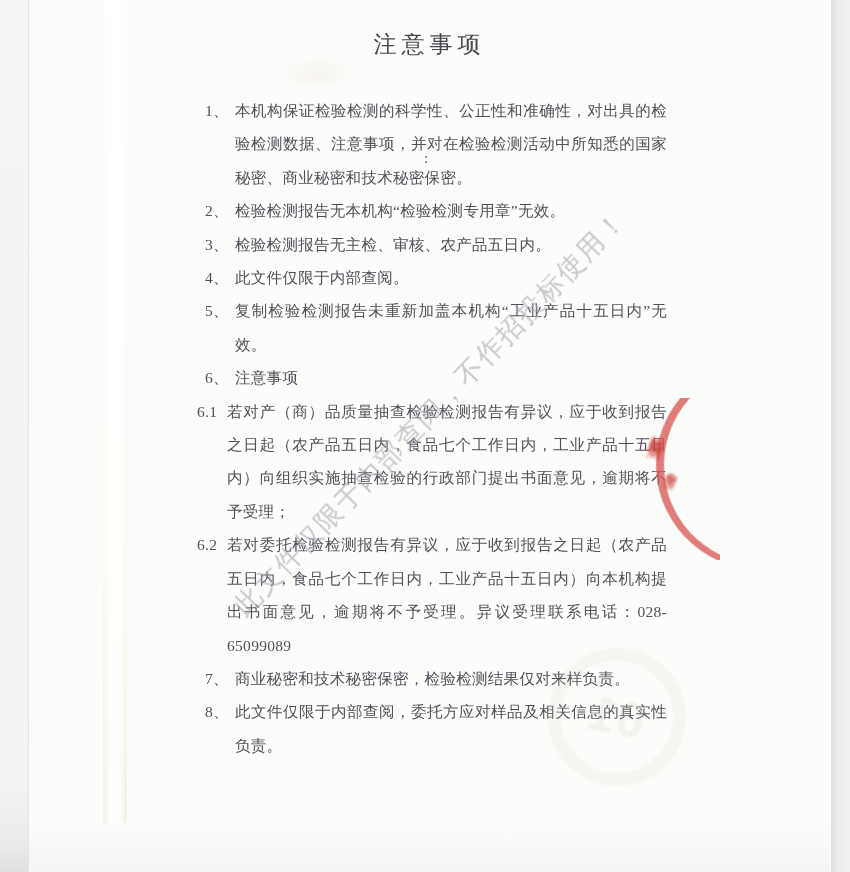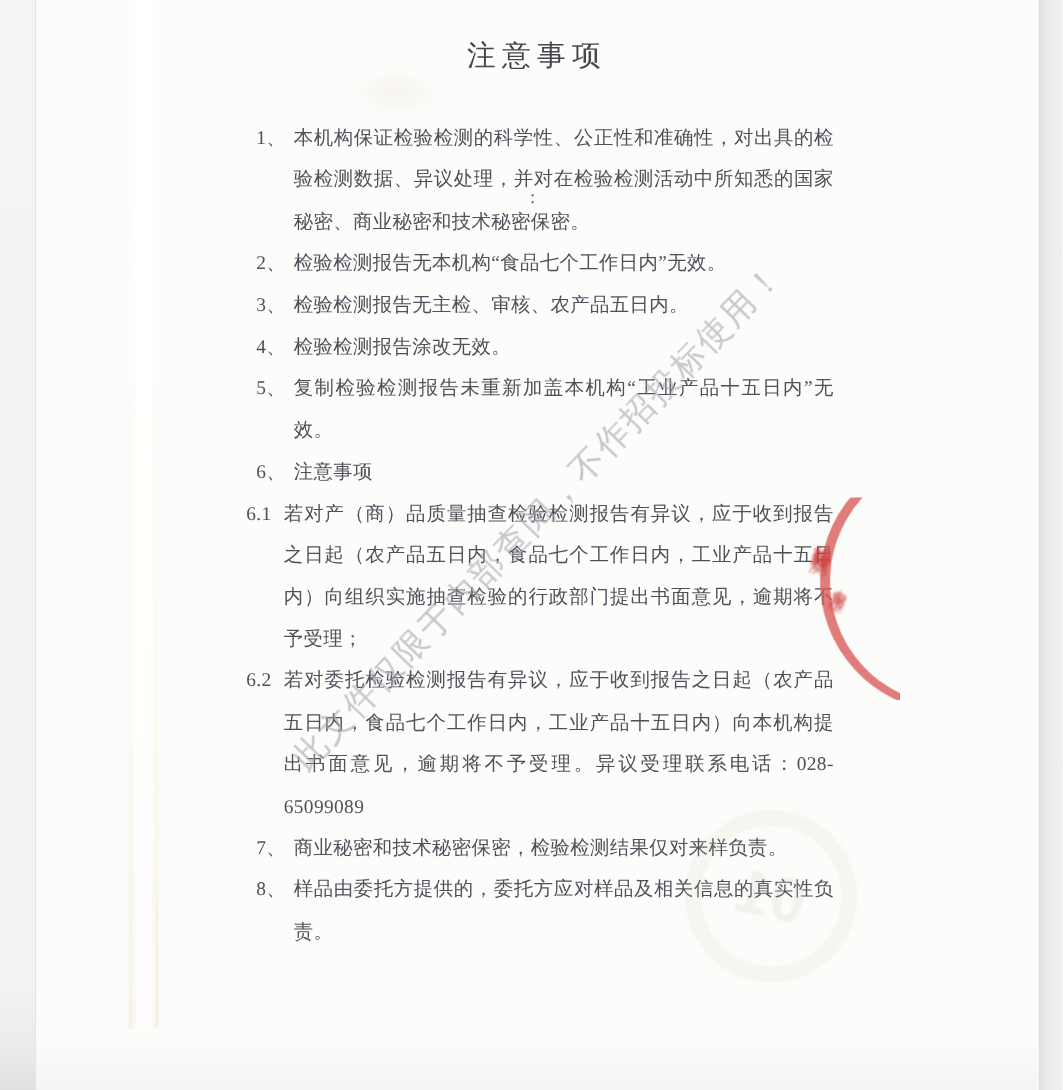--- a/index.html
+++ b/index.html
@@ -97,33 +97,33 @@
 
 <div class="page">
   <div class="crease"></div>
   <div class="smudge"></div>
 
   <div class="title">注意事项</div>
 
   <div class="notes">
     <div class="note-item main">
       <span class="note-num">1、</span>
-      <span class="note-text">本机构保证检验检测的科学性、公正性和准确性，对出具的检验检测数据、异议处理，并对在检验检测活动中所知悉的国家秘密、商业秘密和技术秘密保密。</span>
+      <span class="note-text">本机构保证检验检测的科学性、公正性和准确性，对出具的检验检测数据、注意事项，并对在检验检测活动中所知悉的国家秘密、商业秘密和技术秘密保密。</span>
     </div>
     <div class="note-item main">
       <span class="note-num">2、</span>
-      <span class="note-text">检验检测报告无本机构“食品七个工作日内”无效。</span>
+      <span class="note-text">检验检测报告无本机构“检验检测专用章”无效。</span>
     </div>
     <div class="note-item main">
       <span class="note-num">3、</span>
       <span class="note-text">检验检测报告无主检、审核、农产品五日内。</span>
     </div>
     <div class="note-item main">
       <span class="note-num">4、</span>
-      <span class="note-text">检验检测报告涂改无效。</span>
+      <span class="note-text">此文件仅限于内部查阅。</span>
     </div>
     <div class="note-item main">
       <span class="note-num">5、</span>
       <span class="note-text">复制检验检测报告未重新加盖本机构“工业产品十五日内”无效。</span>
     </div>
     <div class="note-item main">
       <span class="note-num">6、</span>
       <span class="note-text">注意事项</span>
     </div>
     <div class="note-item sub">
@@ -133,21 +133,21 @@
     <div class="note-item sub">
       <span class="note-num">6.2</span>
       <span class="note-text">若对委托检验检测报告有异议，应于收到报告之日起（农产品五日内，食品七个工作日内，工业产品十五日内）向本机构提出书面意见，逾期将不予受理。异议受理联系电话：028-65099089</span>
     </div>
     <div class="note-item main">
       <span class="note-num">7、</span>
       <span class="note-text">商业秘密和技术秘密保密，检验检测结果仅对来样负责。</span>
     </div>
     <div class="note-item main">
       <span class="note-num">8、</span>
-      <span class="note-text">样品由委托方提供的，委托方应对样品及相关信息的真实性负责。</span>
+      <span class="note-text">此文件仅限于内部查阅，委托方应对样品及相关信息的真实性负责。</span>
     </div>
   </div>
 
   <span class="colon-artifact">:</span>
 
   <div class="watermark">此文件仅限于内部查阅，不作招投标使用！</div>
 
   <div class="stamp-clip">
     <div class="stamp-circle"></div>
     <span class="stamp-frag f1">检验检测</span>

